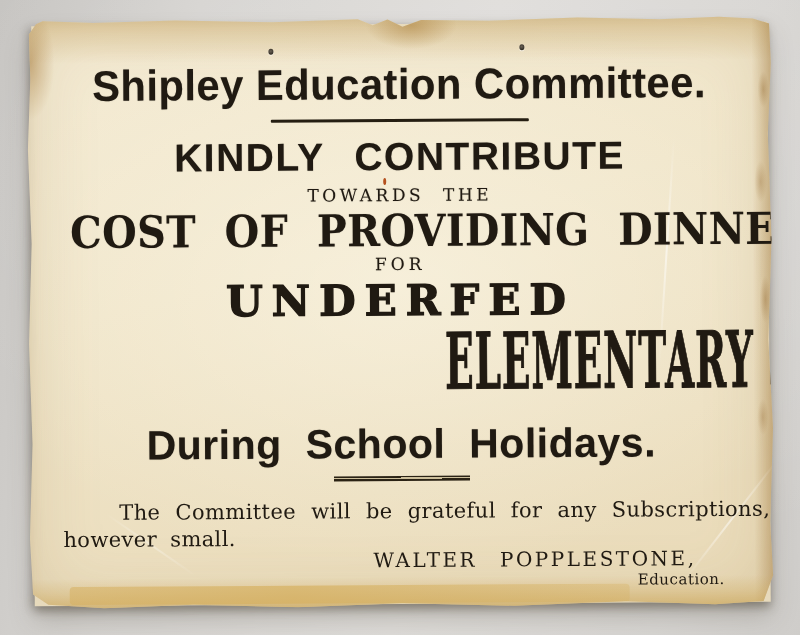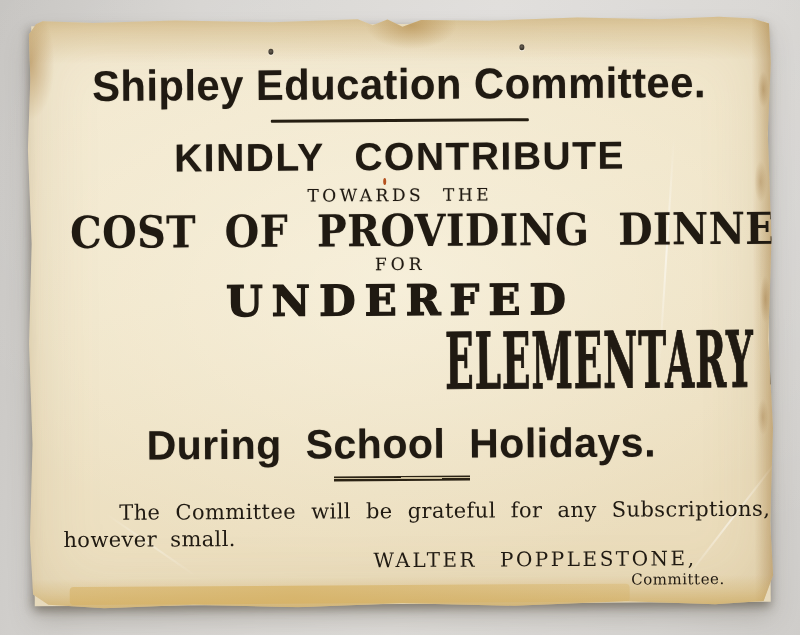--- a/index.html
+++ b/index.html
@@ -165,16 +165,16 @@
     <div class="t-line l-during">
       <span class="tx">During School Holidays.</span>
     </div>
 
     <div class="rule-mid"></div>
 
     <div class="l-foot1">The Committee will be grateful for any Subscriptions,</div>
     <div class="l-foot2">however small.</div>
 
     <div class="l-sig">WALTER POPPLESTONE,</div>
-    <div class="l-role">Committee.</div>
+    <div class="l-role">Education.</div>
 
   </div>
 </div>
 
 </body></html>

